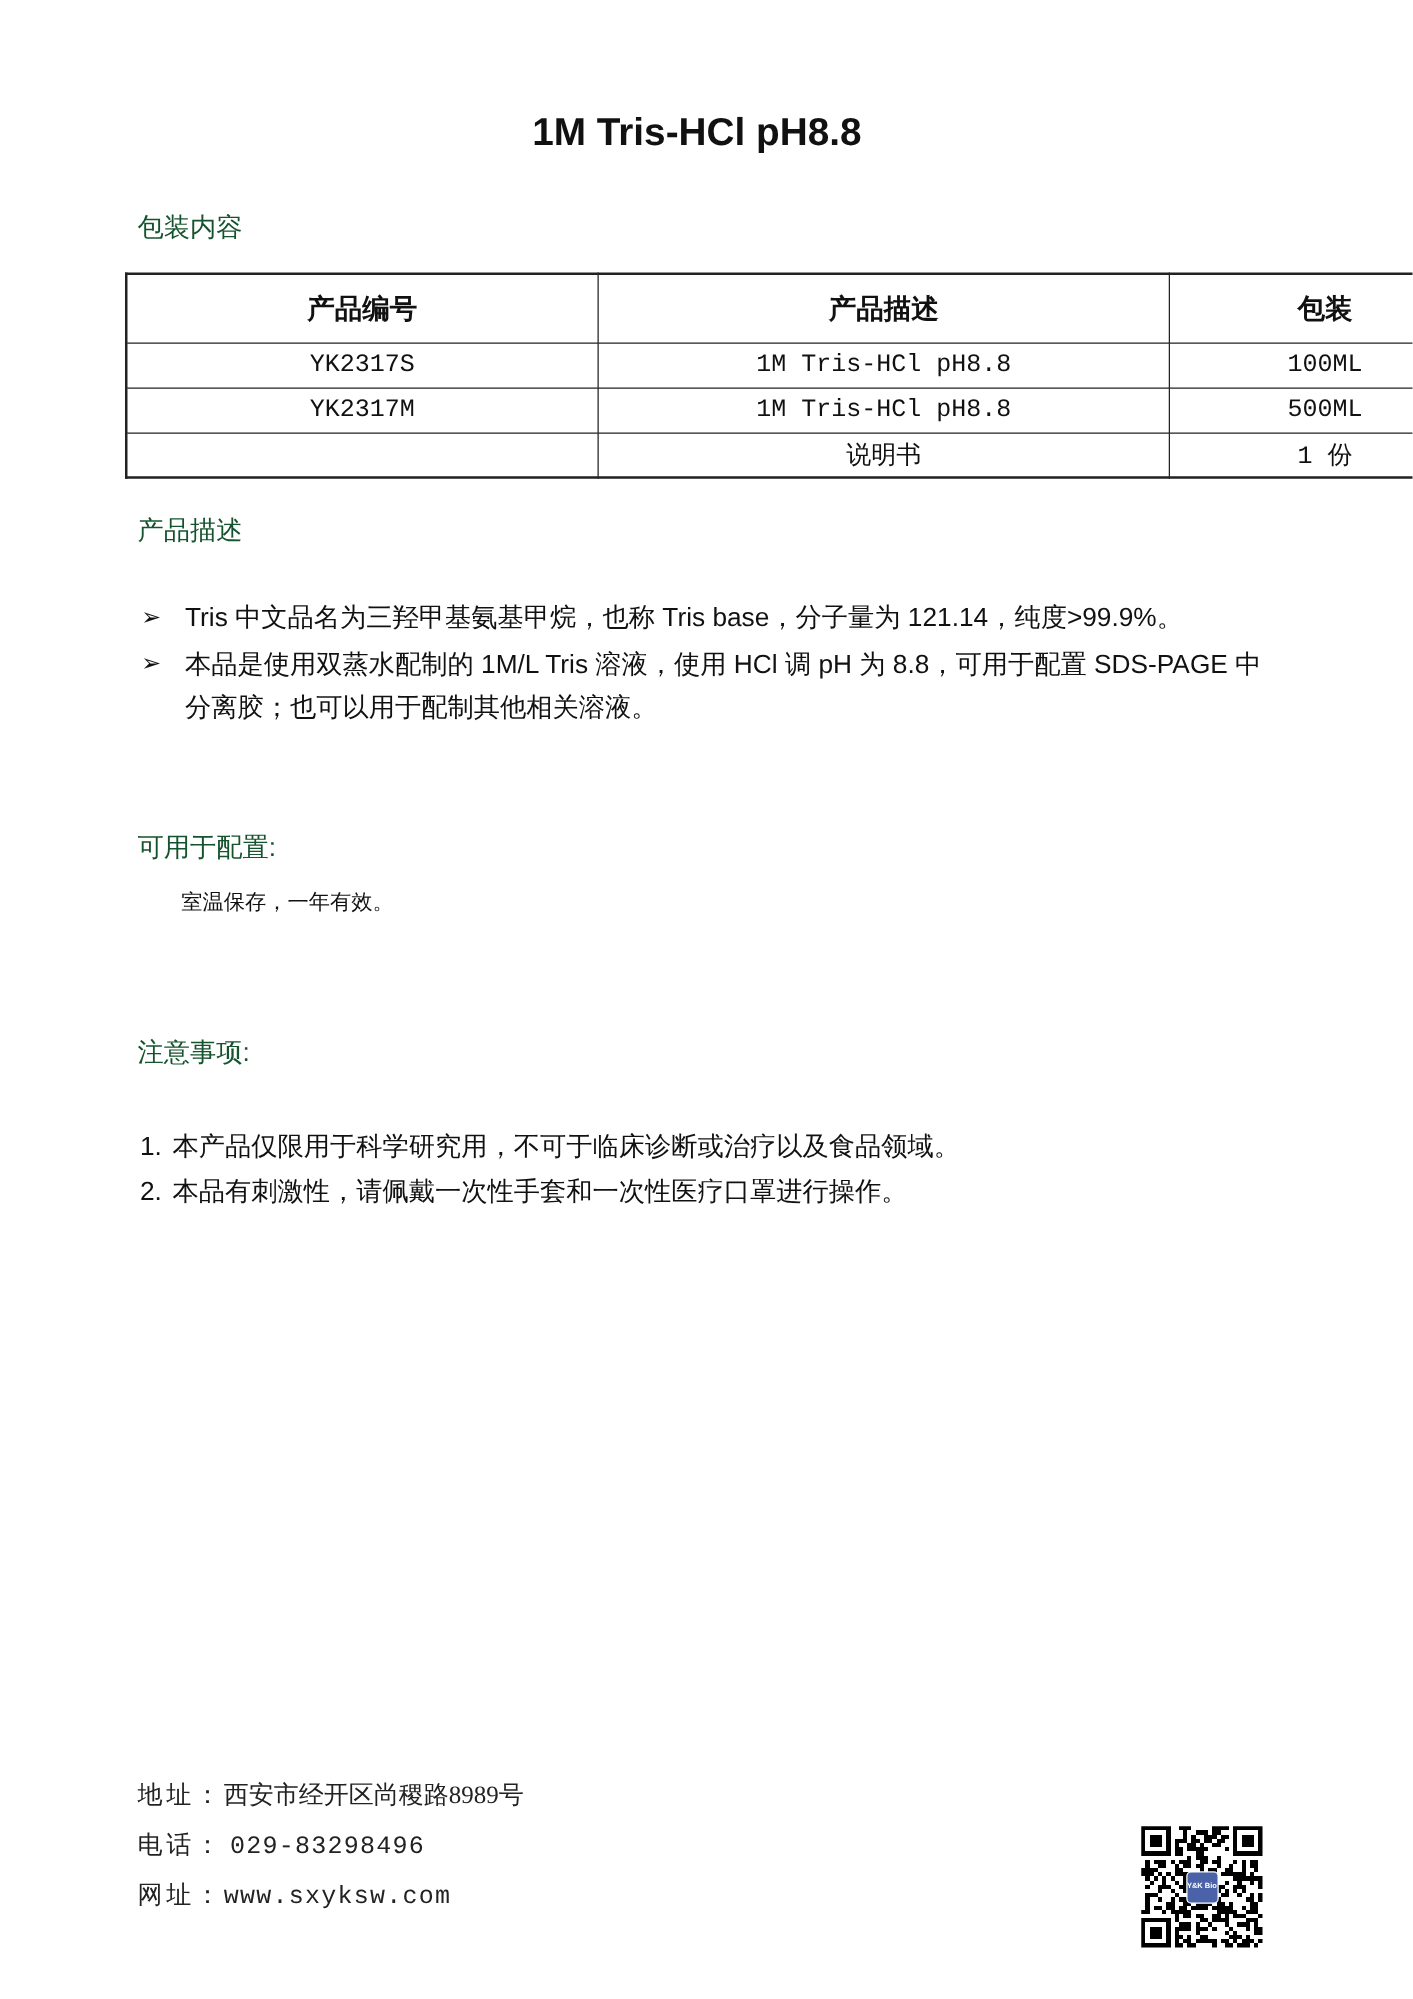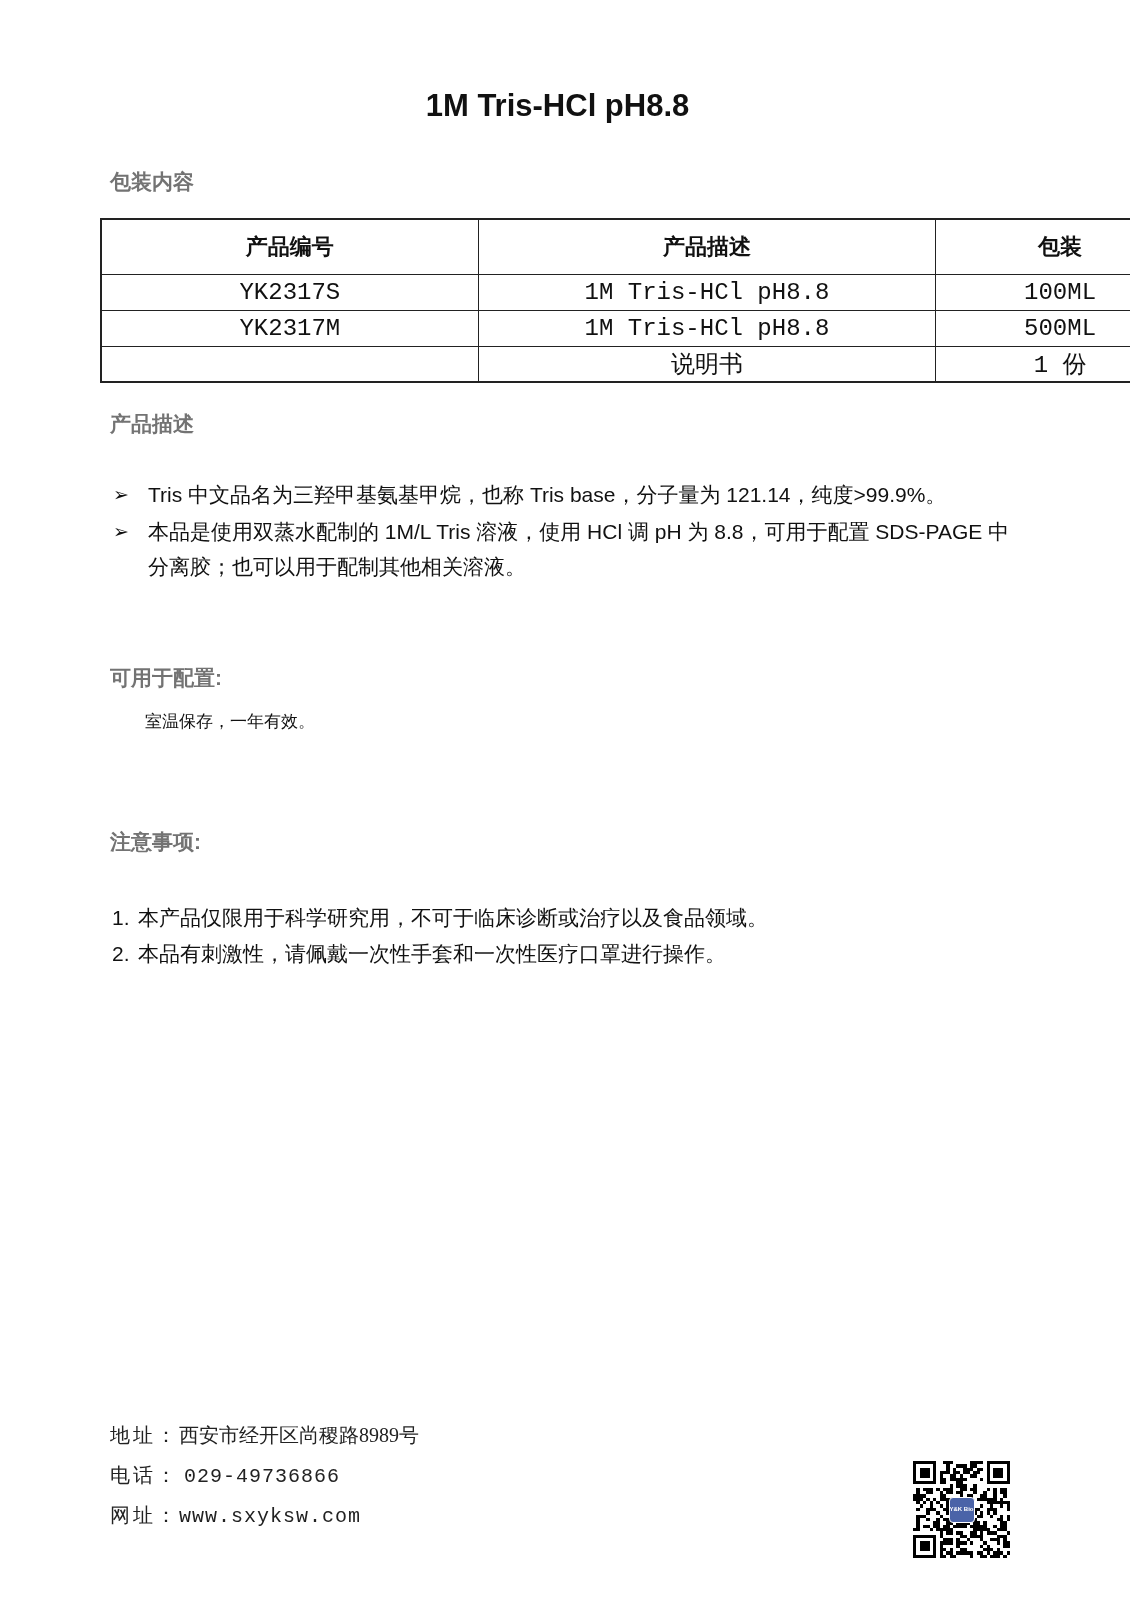--- a/index.html
+++ b/index.html
@@ -36,41 +36,41 @@
 
   
   .title {
     margin-top: 88px; text-align: center;
     font-size: 31px; font-weight: bold; color: #111;
     letter-spacing: 0px;
   }
 
   
   .sec-heading {
-    font-size: 21px; font-weight: bold; color: #737373;
+    font-size: 21px; font-weight: normal; color: #14532d;
     margin-left: 10px;
   }
   .h-packaging { margin-top: 44px; }
   .h-description { margin-top: 27px; }
   .h-storage { margin-top: 80px; }
   .h-notes { margin-top: 95px; }
 
   
   table.pkg {
     margin-top: 22px; width: 1086px;
     border-collapse: collapse; table-layout: fixed;
     border: 2px solid #222;
   }
   table.pkg th, table.pkg td {
     border: 1px solid #222; text-align: center; vertical-align: middle;
     padding: 0;
   }
   table.pkg th { height: 55px; font-size: 22px; font-weight: bold; color: #111; }
   table.pkg td {
-    height: 36px; font-size: 24px;
+    height: 36px; font-size: 20px;
     font-family: "Liberation Mono", monospace; color: #111;
   }
   .col1 { width: 34.8%; } .col2 { width: 42.2%; } .col3 { width: 23%; }
 
   
   .bullets { margin-top: 39px; list-style: none; }
   .bullets li {
     position: relative; padding-left: 48px;
     font-size: 21px; line-height: 35px; color: #111;
   }
@@ -173,21 +173,21 @@
     </div>
   </div>
 
 </div>
 
 <div class="footer">
   <div class="footer-line">
     <span class="footer-label">地址：</span><span class="footer-value">西安市经开区尚稷路8989号</span>
   </div>
   <div class="footer-line">
-    <span class="footer-label">电话：</span>&nbsp;<span class="footer-value mono">029-49736866</span>
+    <span class="footer-label">电话：</span>&nbsp;<span class="footer-value mono">029-83298496</span>
   </div>
   <div class="footer-line">
     <span class="footer-label">网址：</span><span class="footer-value mono">www.sxyksw.com</span>
   </div>
 </div>
 
 <div class="qr-wrap">
   <svg id="qr-svg" viewBox="0 0 29 29" shape-rendering="crispEdges">
       <rect x="0" y="0" width="29" height="29" fill="#ffffff"></rect>
       <rect x="9" y="0" width="1" height="1" fill="#000"></rect>

